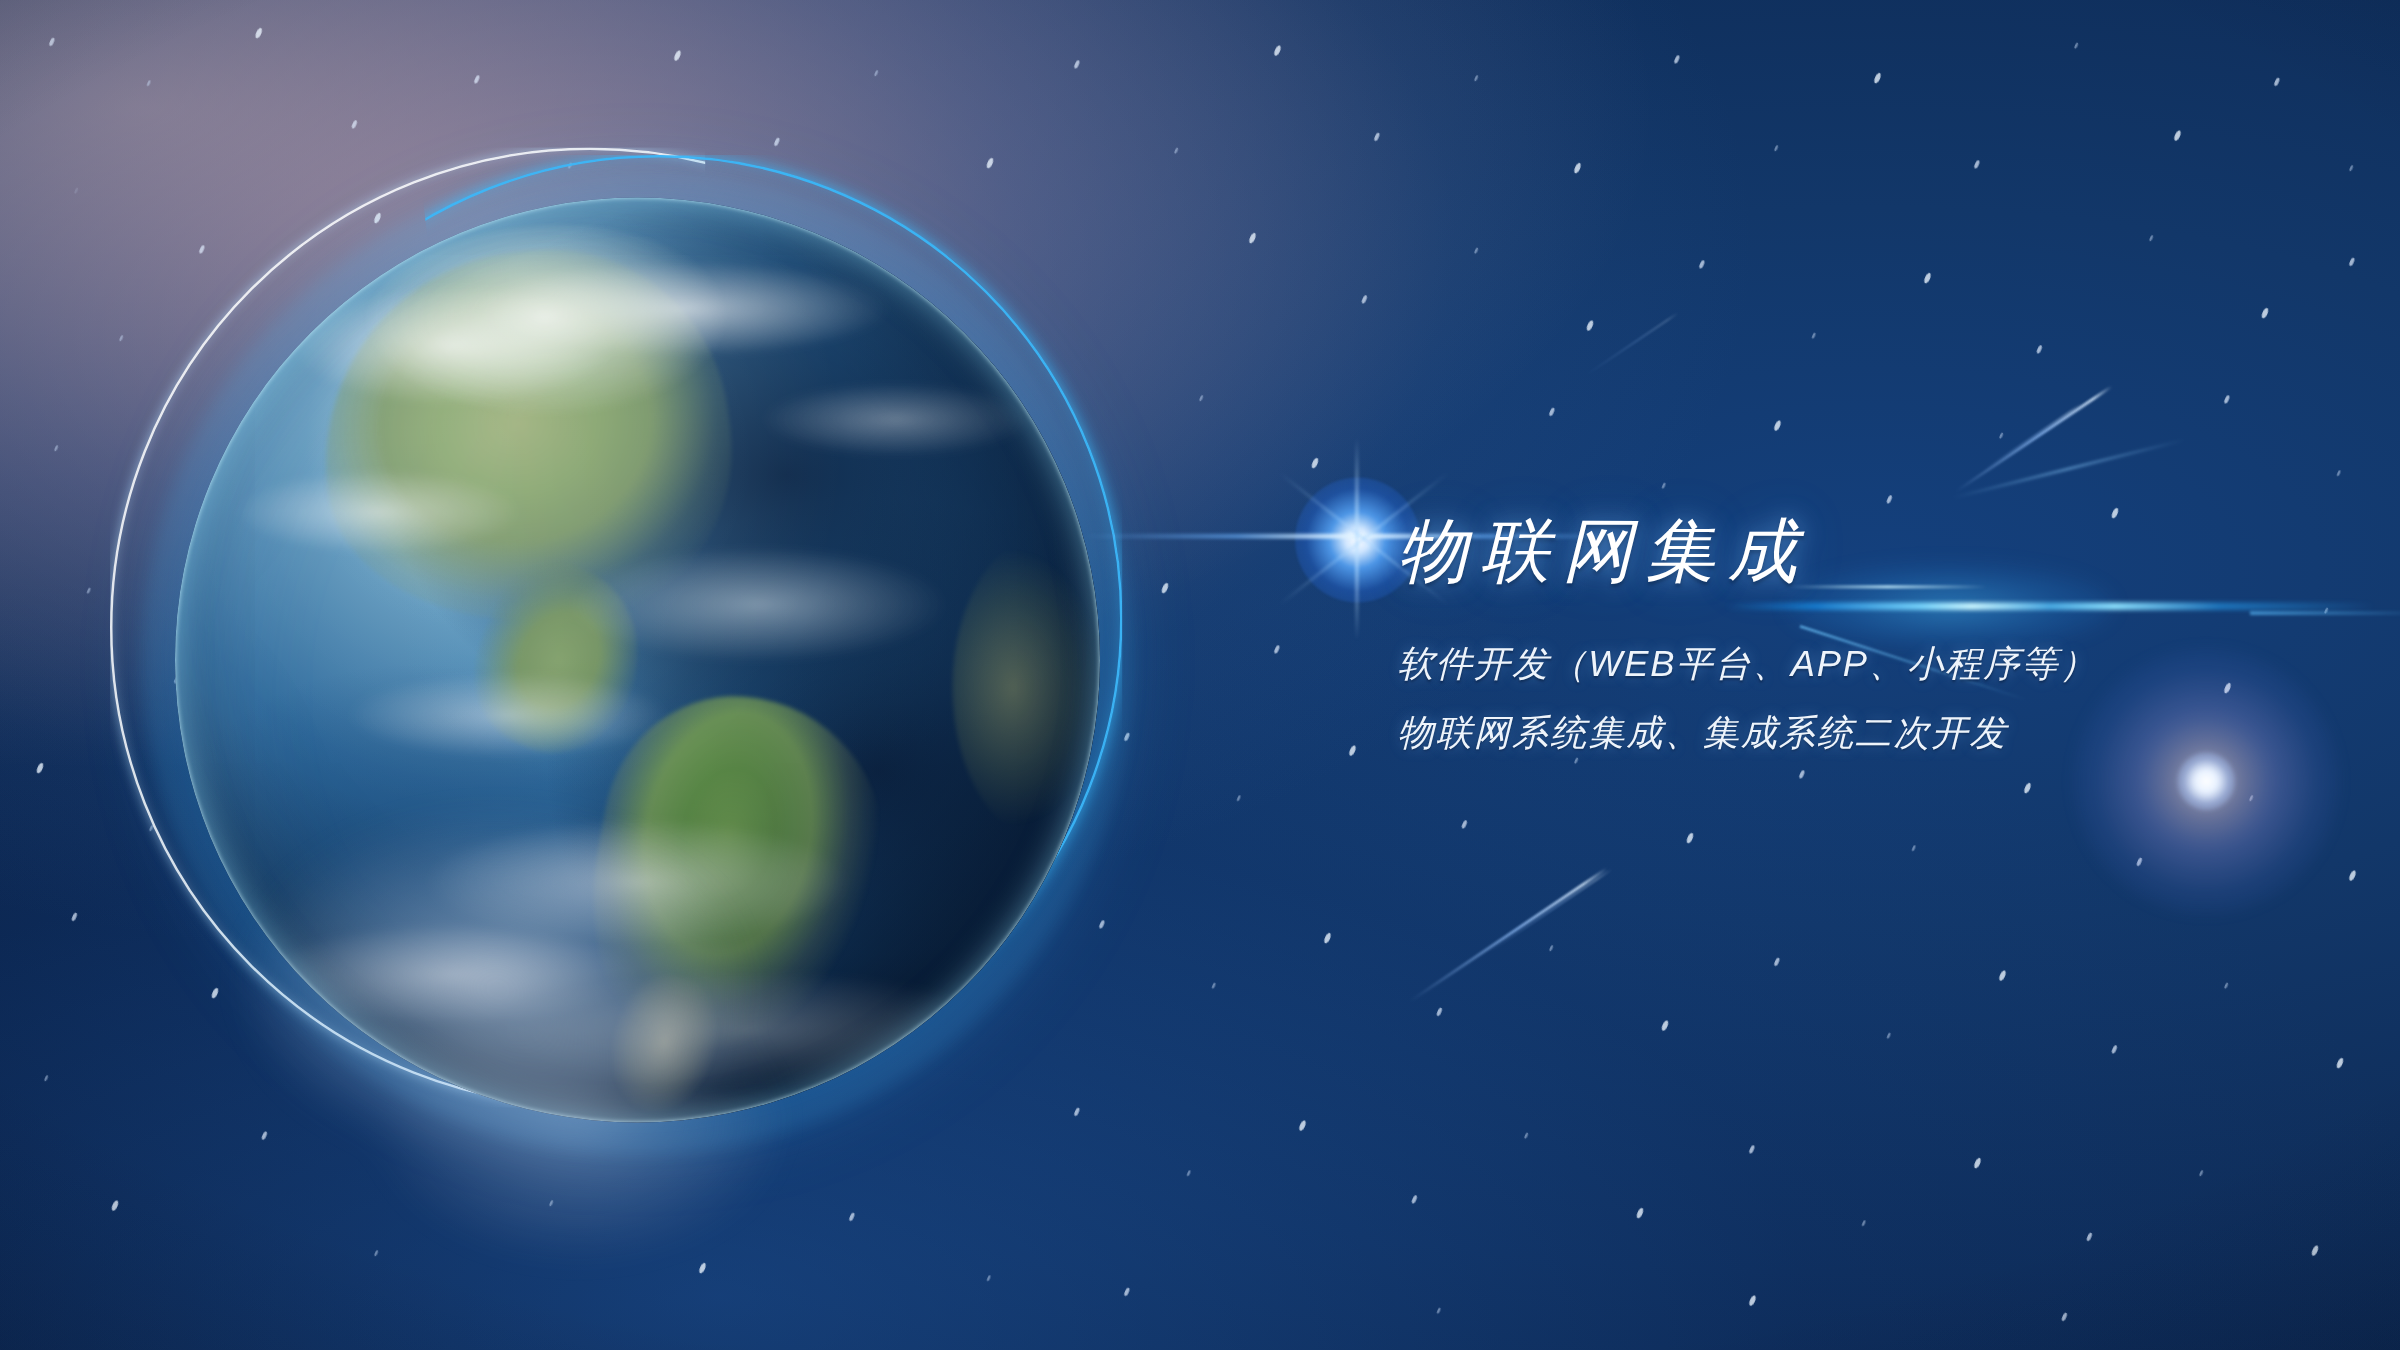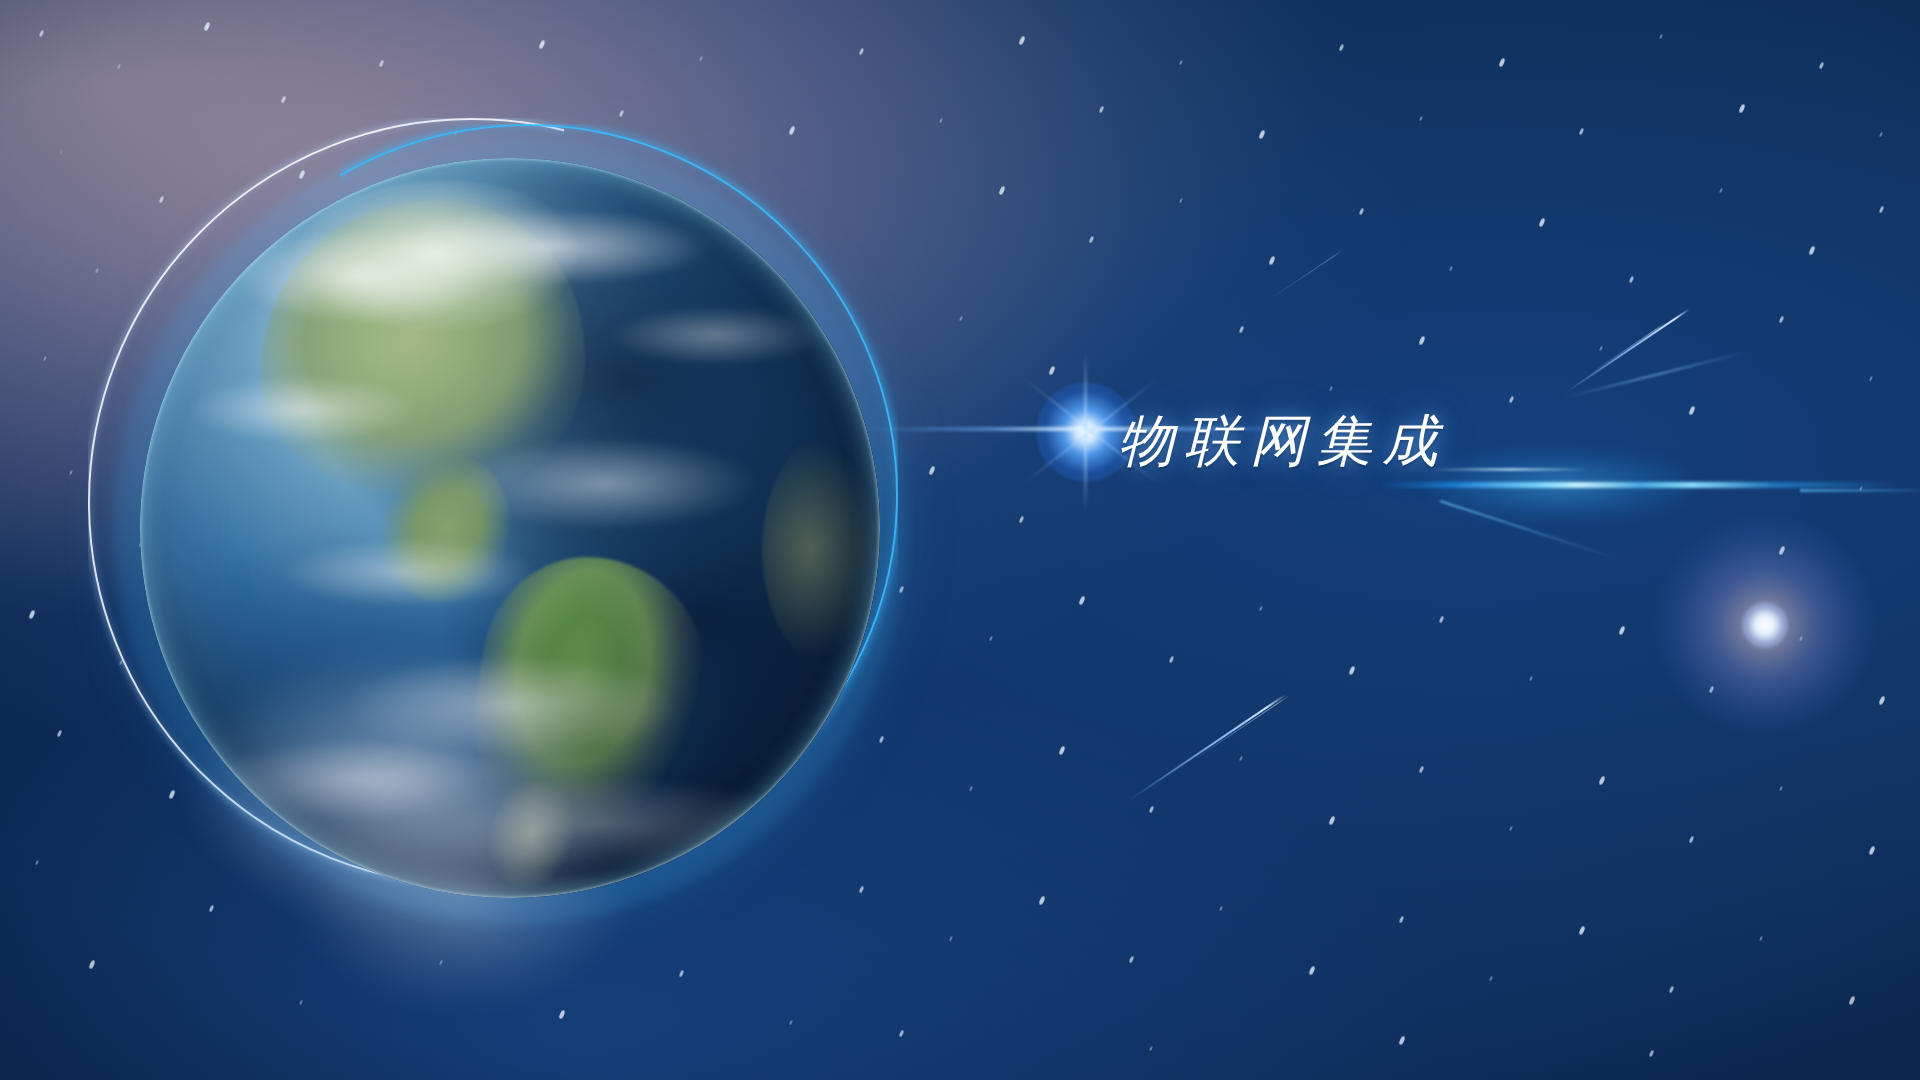--- a/index.html
+++ b/index.html
@@ -395,15 +395,17 @@
   <div class="flare-b-tail"></div>
   <div class="flare-d-line"></div>
 
   <div class="flare-core flare-c"></div>
   <div class="flare-core flare-c-core"></div>
 
   <div class="bg-vignette"></div>
 
   <div class="copy">
     <h1 class="headline">物联网集成</h1>
+    <p class="subline">软件开发（WEB平台、APP、小程序等）</p>
+    <p class="subline">物联网系统集成、集成系统二次开发</p>
   </div>
 
 </div>
 
 </body></html>

